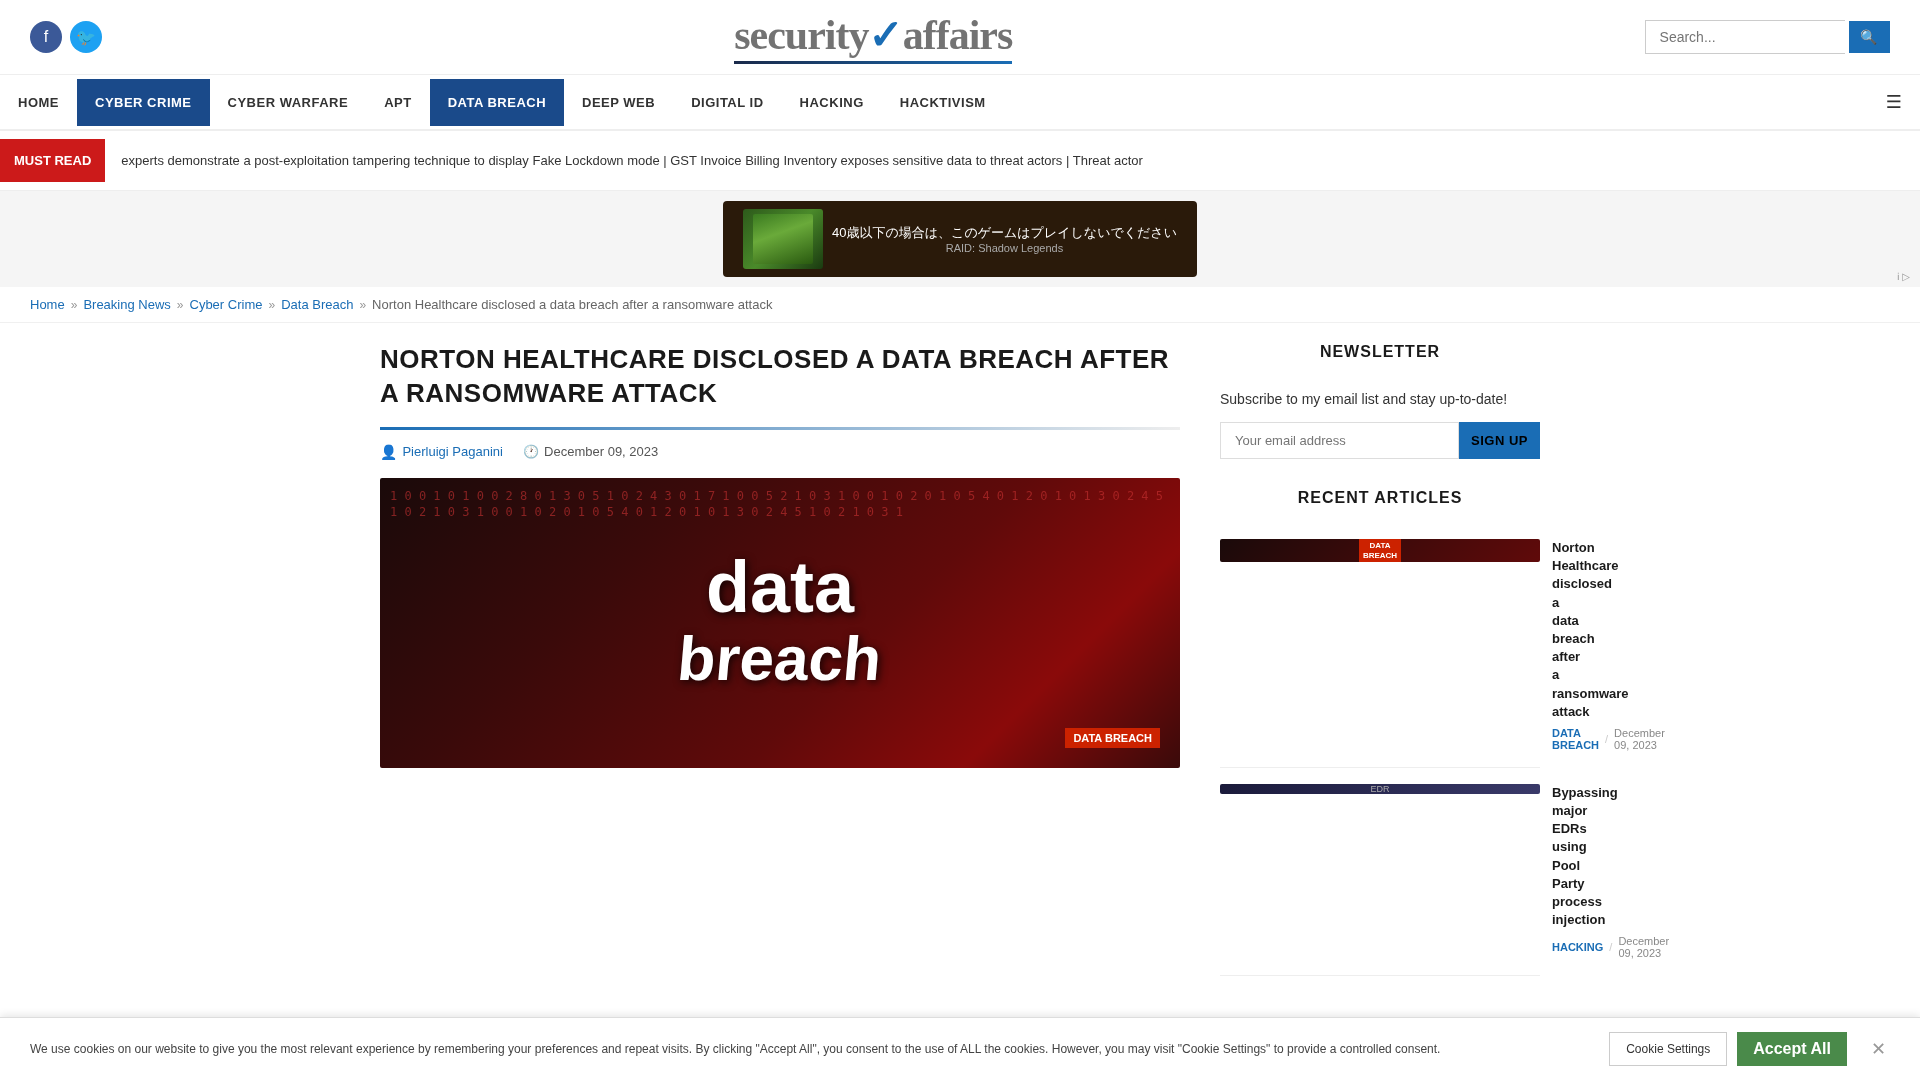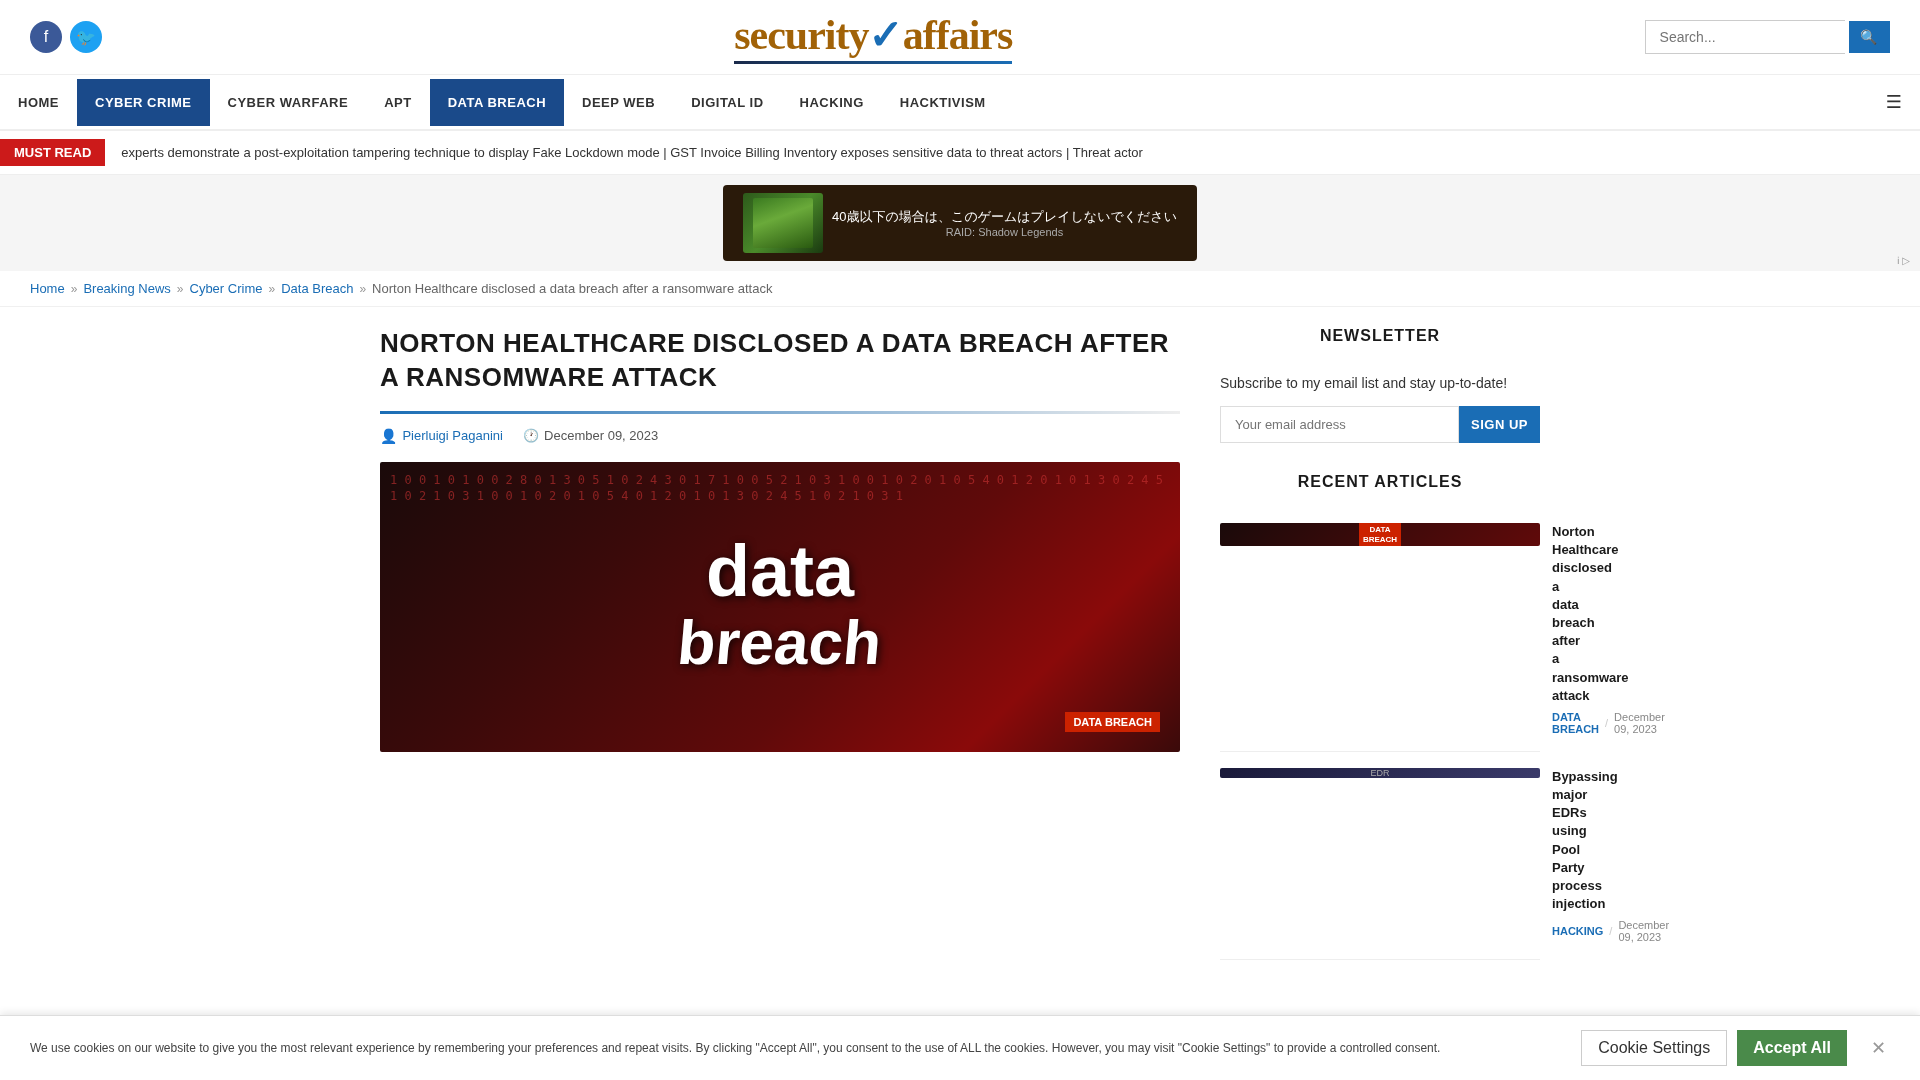--- a/index.html
+++ b/index.html
@@ -20,21 +20,21 @@
       color: #fff; font-size: 16px; cursor: pointer;
     }
     .facebook-icon { background: #3b5998; }
     .twitter-icon { background: #1da1f2; }
     .logo-area { text-align: center; }
     .logo-text {
       font-size: 42px; font-weight: 900; letter-spacing: -1px;
       color: #1a2a4a;
       font-family: Georgia, serif;
     }
-    .logo-text span { color: #a16207; }
+    .logo-text span { color: #737373; }
     .logo-underline {
       width: 100%; height: 3px;
       background: linear-gradient(to right, #1a2a4a, #1a6db5);
       margin-top: 2px;
     }
     .search-area { display: flex; align-items: center; gap: 4px; }
     .search-input {
       padding: 8px 14px;
       border: 1px solid #ccc;
       border-right: none;
@@ -80,21 +80,21 @@
       background: #fff;
       border-bottom: 1px solid #eee;
       overflow: hidden;
       padding: 8px 0;
     }
     .must-read-badge {
       background: #cc1a1a;
       color: #fff;
       font-weight: 700;
       font-size: 13px;
-      padding: 6px 14px;
+      padding: 14px 14px;
       white-space: nowrap;
       margin-right: 16px;
       text-transform: uppercase;
     }
     .ticker-text {
       font-size: 13px;
       color: #333;
       white-space: nowrap;
       overflow: hidden;
       text-overflow: ellipsis;
@@ -268,21 +268,21 @@
     .newsletter-input {
       flex: 1;
       padding: 10px 14px;
       border: 1px solid #ddd;
       outline: none;
       font-size: 13px;
       color: #999;
     }
     .signup-btn {
       background: #1a6db5;
-      color: #ffffff;
+      color: #000000;
       border: none;
       padding: 10px 12px;
       font-weight: 700;
       font-size: 13px;
       cursor: pointer;
       letter-spacing: 0.5px;
     }
 
     
     .recent-article-item {
@@ -357,21 +357,21 @@
       gap: 20px;
       z-index: 1000;
       box-shadow: 0 -2px 8px rgba(0,0,0,0.1);
     }
     .cookie-text { font-size: 12px; color: #444; line-height: 1.5; flex: 1; }
     .cookie-btns { display: flex; gap: 10px; flex-shrink: 0; }
     .cookie-settings-btn {
       background: #fff;
       border: 1px solid #ccc;
       padding: 8px 16px;
-      font-size: 16px;
+      font-size: 12px;
       cursor: pointer;
       color: #333;
     }
     .accept-all-btn {
       background: #4a8a4a;
       border: none;
       padding: 8px 16px;
       font-size: 16px;
       color: #fff;
       cursor: pointer;

